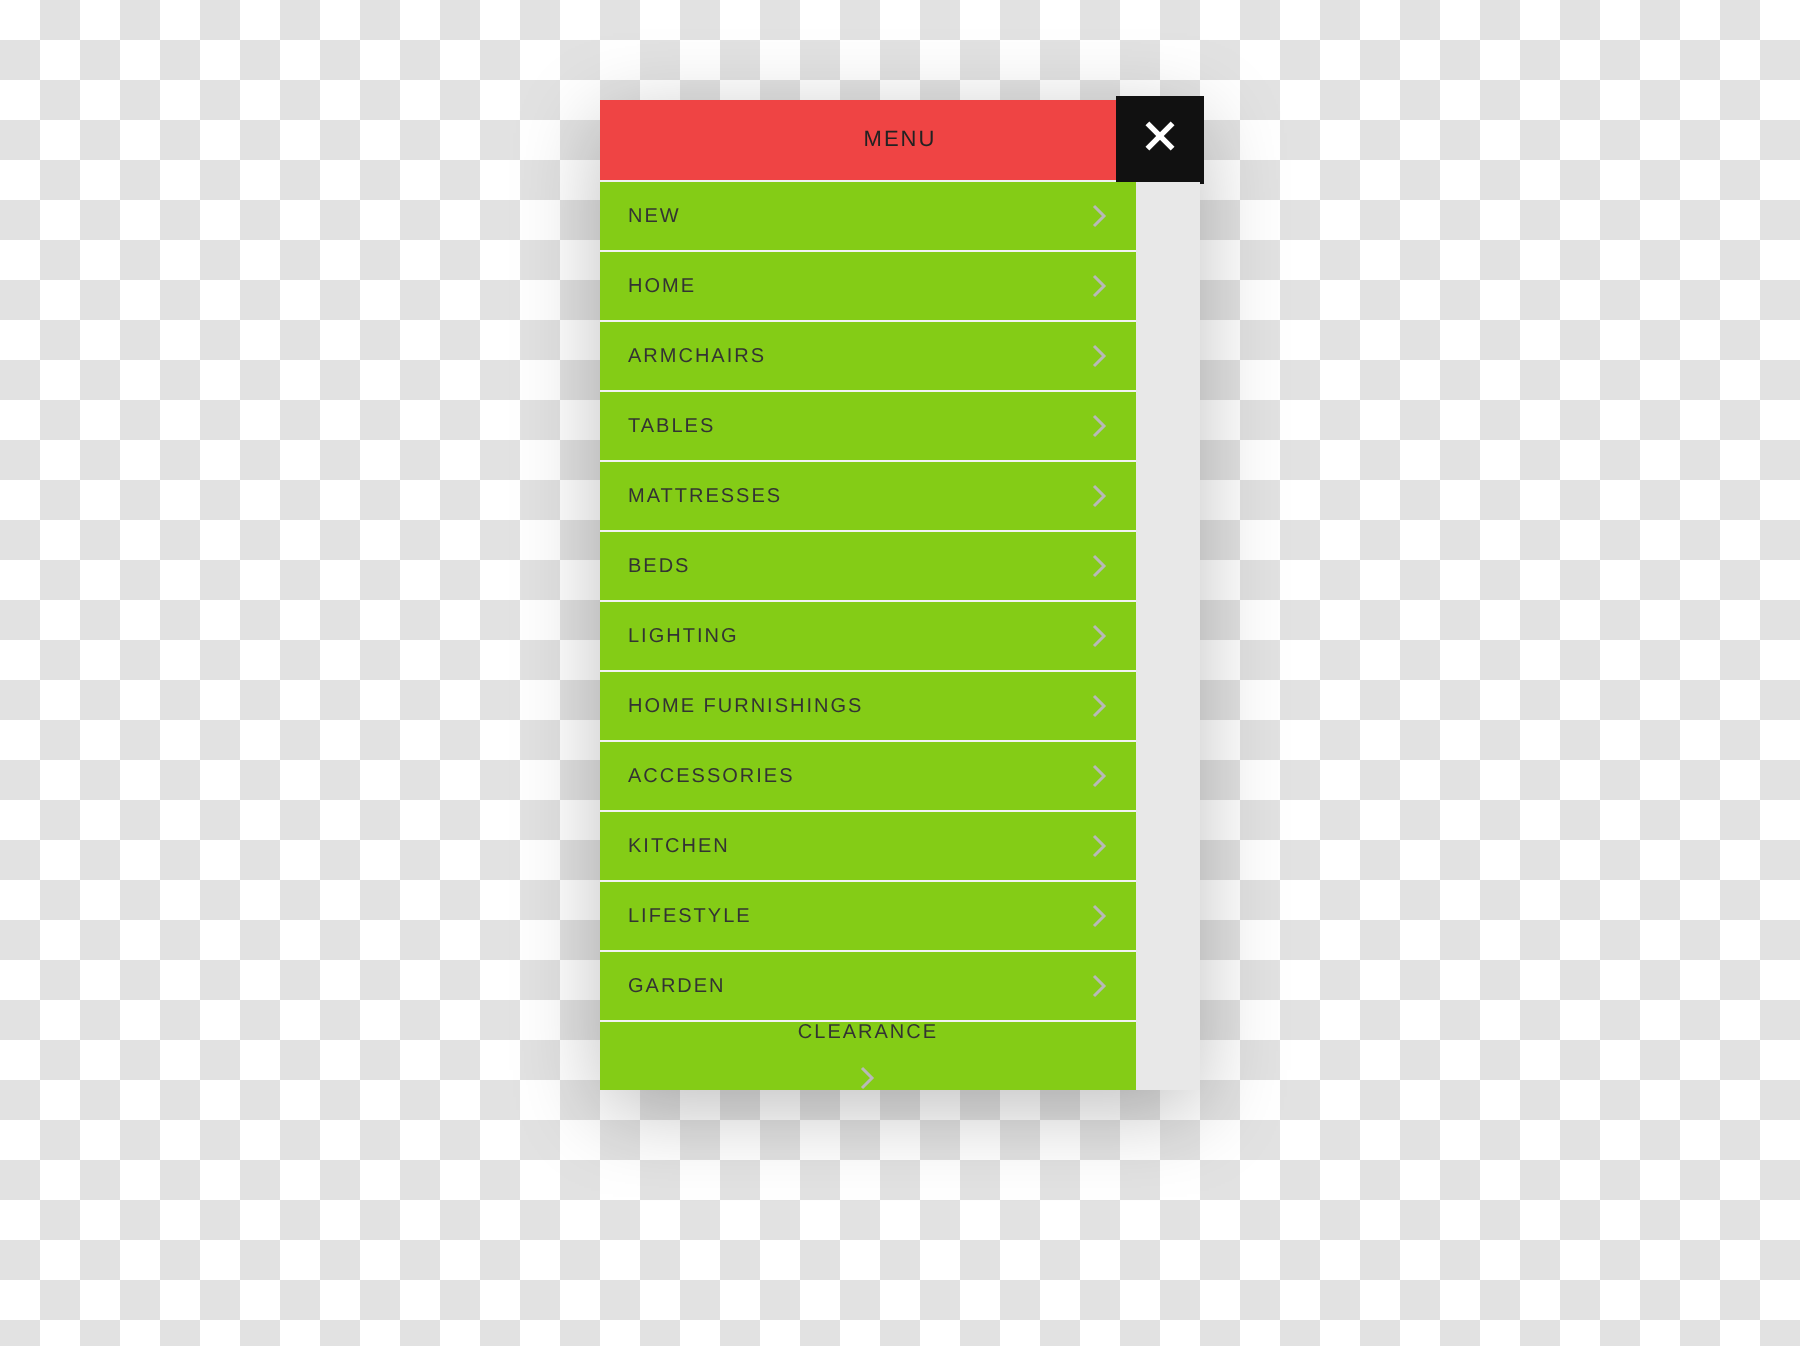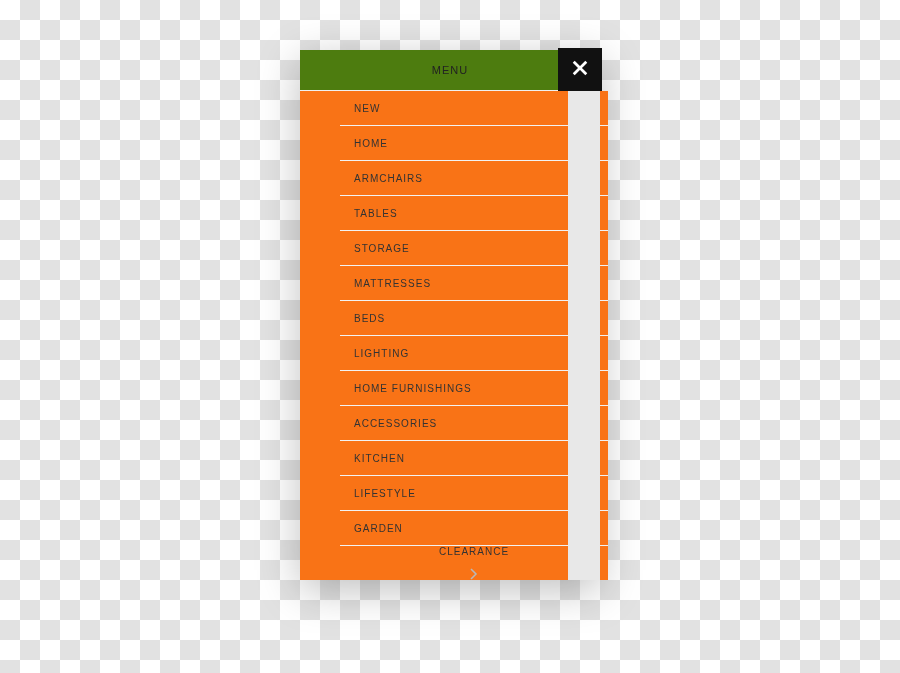--- a/index.html
+++ b/index.html
@@ -26,21 +26,21 @@
     position: absolute;
     left: 300px;
     top: 50px;
     width: 300px;
     box-shadow: 0 10px 40px rgba(0,0,0,0.25);
     background: #fff;
   }
   .panel-header {
     position: relative;
     height: 40px;
-    background: #4d7c0f;
+    background: #ef4444;
     border-bottom: 1px solid #f0f0f0;
   }
   .panel-title {
     text-align: center;
     line-height: 40px;
     font-size: 11px;
     letter-spacing: 1px;
     color: #222;
   }
   .close-btn {
@@ -51,22 +51,21 @@
     height: 44px;
     background: #111;
     display: flex;
     align-items: center;
     justify-content: center;
     cursor: pointer;
   }
   .close-btn svg { width: 18px; height: 18px; }
   .close-btn svg line { stroke: #fff; stroke-width: 3; }
   .menu-list {
-    background: #f97316;
-    padding-left: 40px;
+    background: #84cc16;
   }
   .menu-inner {
     width: calc(100% - 32px);
   }
   .menu-item {
     display: flex;
     align-items: center;
     justify-content: space-between;
     height: 34px;
     padding: 0 14px 0 14px;
@@ -139,28 +138,20 @@
         </div>
         <div class="menu-item">
           <span>TABLES</span>
           <span class="chev">
             <svg viewBox="0 0 8 12">
               <polyline points="1,1 6,6 1,11"></polyline>
             </svg>
           </span>
         </div>
         <div class="menu-item">
-          <span>STORAGE</span>
-          <span class="chev">
-            <svg viewBox="0 0 8 12">
-              <polyline points="1,1 6,6 1,11"></polyline>
-            </svg>
-          </span>
-        </div>
-        <div class="menu-item">
           <span>MATTRESSES</span>
           <span class="chev">
             <svg viewBox="0 0 8 12">
               <polyline points="1,1 6,6 1,11"></polyline>
             </svg>
           </span>
         </div>
         <div class="menu-item">
           <span>BEDS</span>
           <span class="chev">

